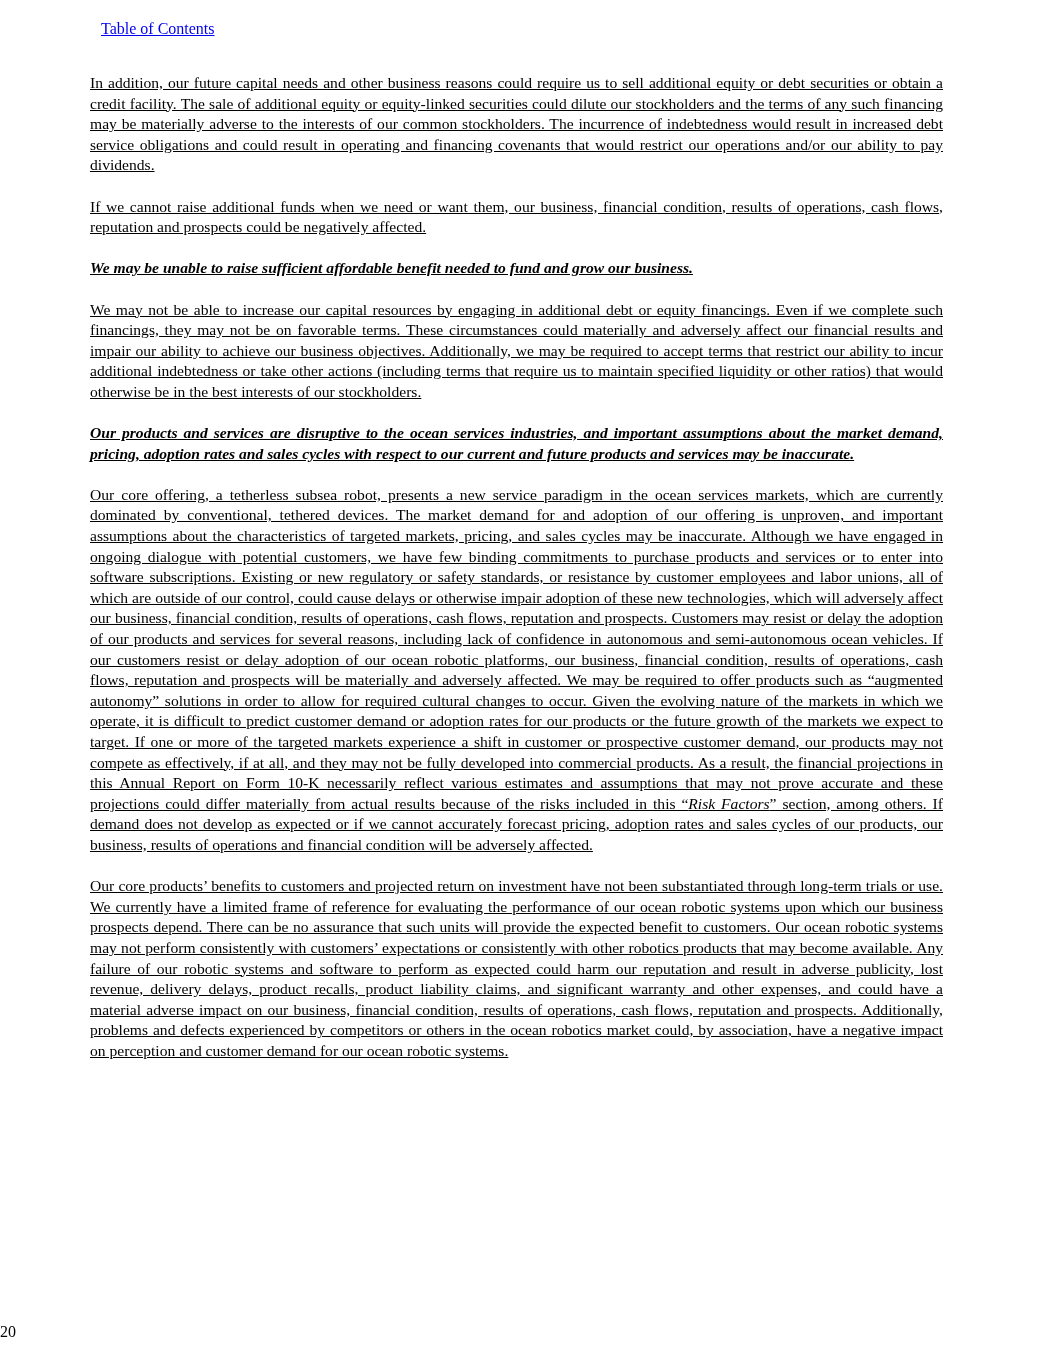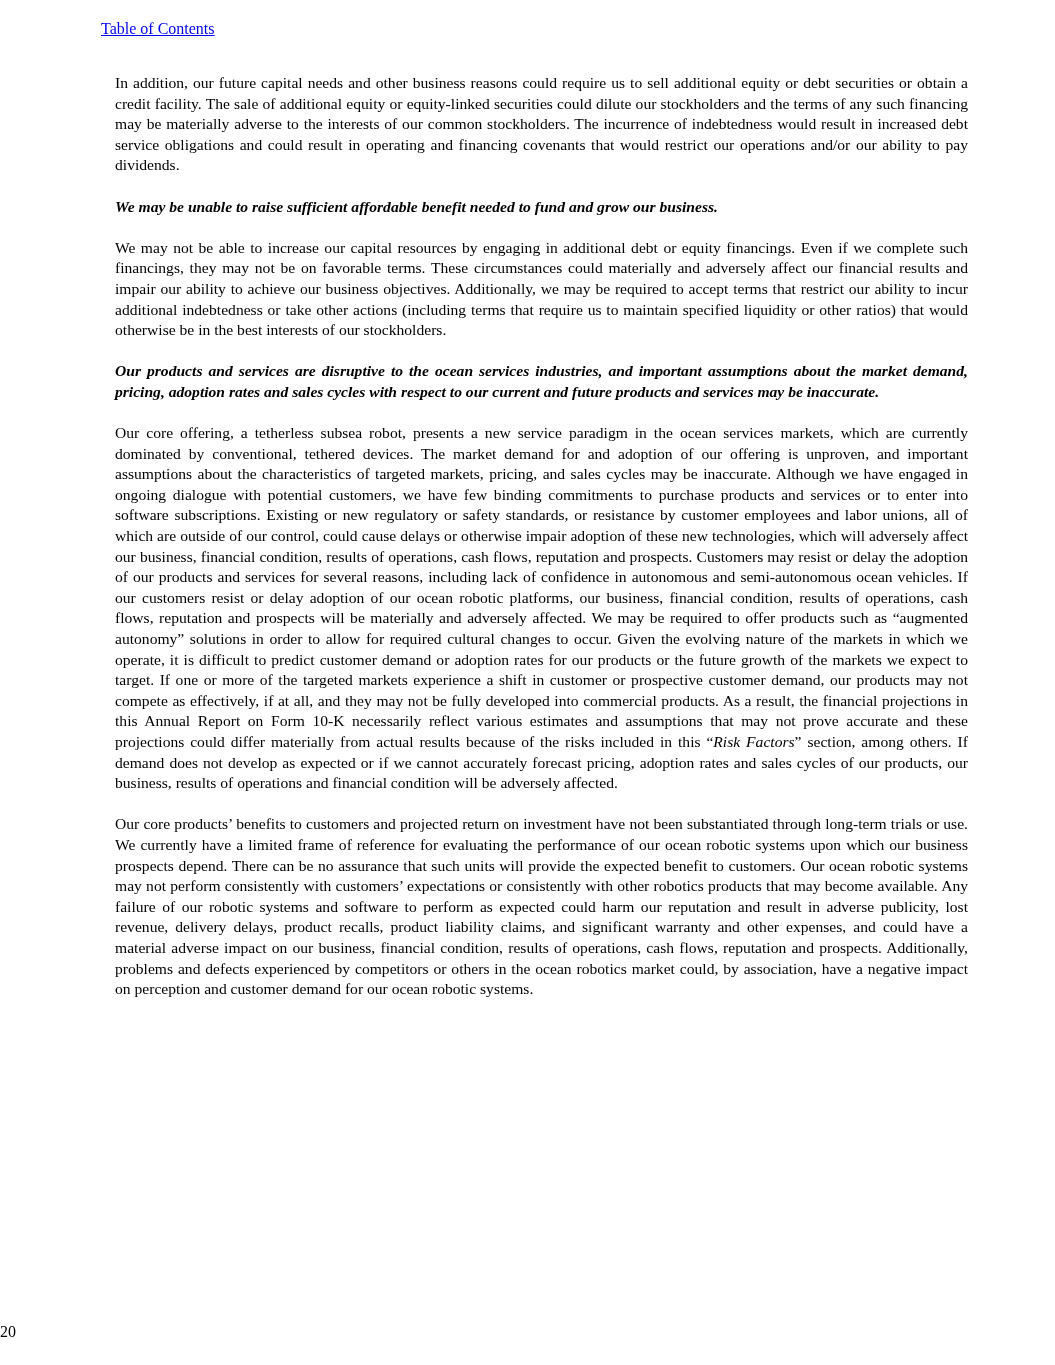--- a/index.html
+++ b/index.html
@@ -5,35 +5,36 @@
   html, body { margin: 0; padding: 0; background: #ffffff; }
   body {
     width: 1055px; height: 1365px; position: relative; overflow: hidden;
     font-family: "Liberation Serif", "DejaVu Serif", serif;
     color: #000; font-size: 15.6px; line-height: 20.6px;
   }
   .toc {
     position: absolute; left: 101px; top: 19px;
     color: #0000ee; text-decoration: underline; font-size: 16px; cursor: pointer;
   }
-  .content { position: absolute; left: 115px; top: 73px; width: 853px; }
+  .content { position: absolute; left: 90px; top: 73px; width: 853px; text-decoration: underline; }
   p { margin: 0 0 20.6px 0; text-align: justify; }
   p.heading { font-weight: bold; font-style: italic; }
   .page-num {
     position: absolute; left: 0; width: 1055px; top: 1322px;
     text-align: left; font-size: 16px;
   }
 </style>
 </head>
 <body>
 
 <a class="toc">Table of Contents</a>
 
 <div class="content">
   <p>In addition, our future capital needs and other business reasons could require us to sell additional equity or debt securities or obtain a credit facility. The sale of additional equity or equity-linked securities could dilute our stockholders and the terms of any such financing may be materially adverse to the interests of our common stockholders. The incurrence of indebtedness would result in increased debt service obligations and could result in operating and financing covenants that would restrict our operations and/or our ability to pay dividends.</p>
+  <p>If we cannot raise additional funds when we need or want them, our business, financial condition, results of operations, cash flows, reputation and prospects could be negatively affected.</p>
   <p class="heading">We may be unable to raise sufficient affordable benefit needed to fund and grow our business.</p>
   <p>We may not be able to increase our capital resources by engaging in additional debt or equity financings. Even if we complete such financings, they may not be on favorable terms. These circumstances could materially and adversely affect our financial results and impair our ability to achieve our business objectives. Additionally, we may be required to accept terms that restrict our ability to incur additional indebtedness or take other actions (including terms that require us to maintain specified liquidity or other ratios) that would otherwise be in the best interests of our stockholders.</p>
   <p class="heading">Our products and services are disruptive to the ocean services industries, and important assumptions about the market demand, pricing, adoption rates and sales cycles with respect to our current and future products and services may be inaccurate.</p>
   <p><span>Our core offering, a tetherless subsea robot, presents a new service paradigm in the ocean services markets, which are currently dominated by conventional, tethered devices. The market demand for and adoption of our offering is unproven, and important assumptions about the characteristics of targeted markets, pricing, and sales cycles may be inaccurate. Although we have engaged in ongoing dialogue with potential customers, we have few binding commitments to purchase products and services or to enter into software subscriptions. Existing or new regulatory or safety standards, or resistance by customer employees and labor unions, all of which are outside of our control, could cause delays or otherwise impair adoption of these new technologies, which will adversely affect our business, financial condition, results of operations, cash flows, reputation and prospects. Customers may resist or delay the adoption of our products and services for several reasons, including lack of confidence in autonomous and semi-autonomous ocean vehicles. If our customers resist or delay adoption of our ocean robotic platforms, our business, financial condition, results of operations, cash flows, reputation and prospects will be materially and adversely affected. We may be required to offer products such as “augmented autonomy” solutions in order to allow for required cultural changes to occur. Given the evolving nature of the markets in which we operate, it is difficult to predict customer demand or adoption rates for our products or the future growth of the markets we expect to target. If one or more of the targeted markets experience a shift in customer or prospective customer demand, our products may not compete as effectively, if at all, and they may not be fully developed into commercial products. As a result, the financial projections in this Annual Report on Form 10-K necessarily reflect various estimates and assumptions that may not prove accurate and these projections could differ materially from actual results because of the risks included in this “</span><i>Risk Factors</i><span>” section, among others. If demand does not develop as expected or if we cannot accurately forecast pricing, adoption rates and sales cycles of our products, our business, results of operations and financial condition will be adversely affected.</span></p>
   <p>Our core products’ benefits to customers and projected return on investment have not been substantiated through long-term trials or use. We currently have a limited frame of reference for evaluating the performance of our ocean robotic systems upon which our business prospects depend. There can be no assurance that such units will provide the expected benefit to customers. Our ocean robotic systems may not perform consistently with customers’ expectations or consistently with other robotics products that may become available. Any failure of our robotic systems and software to perform as expected could harm our reputation and result in adverse publicity, lost revenue, delivery delays, product recalls, product liability claims, and significant warranty and other expenses, and could have a material adverse impact on our business, financial condition, results of operations, cash flows, reputation and prospects. Additionally, problems and defects experienced by competitors or others in the ocean robotics market could, by association, have a negative impact on perception and customer demand for our ocean robotic systems.</p>
 </div>
 
 <div class="page-num">20</div>
 
 </body></html>

